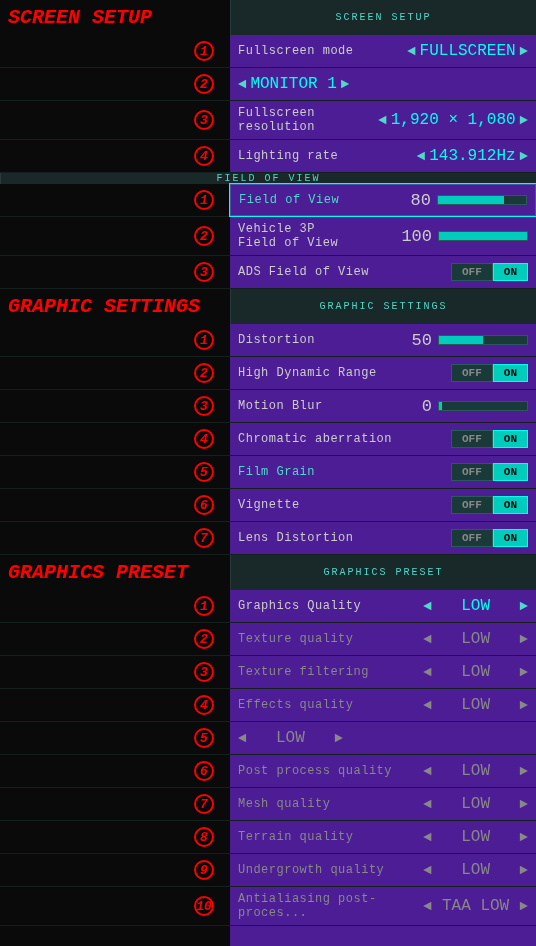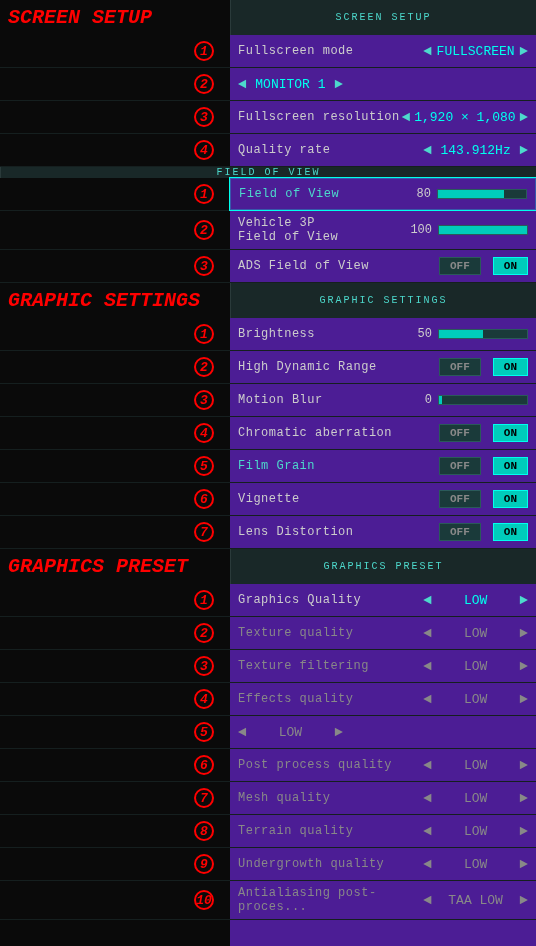--- a/index.html
+++ b/index.html
@@ -45,34 +45,34 @@
     }
 
     .arrow {
       color: #4dd9cc;
       font-size: 14px;
       cursor: pointer;
     }
 
     .ctrl-value {
       color: #cccccc;
-      font-size: 13px;
+      font-size: 16px;
       min-width: 80px;
       text-align: center;
     }
 
     .ctrl-value.cyan {
       color: #00ffee;
     }
 
     
     .toggle-control {
       display: flex;
       align-items: center;
-      gap: 12px;
+      gap: 0;
     }
 
     .toggle-btn {
       padding: 2px 10px;
       font-size: 11px;
       font-weight: bold;
       cursor: pointer;
     }
 
     .toggle-btn.off {
@@ -89,21 +89,21 @@
 
     
     .slider-control {
       display: flex;
       align-items: center;
       gap: 6px;
     }
 
     .slider-val {
       color: #cccccc;
-      font-size: 12px;
+      font-size: 17px;
       min-width: 25px;
       text-align: right;
     }
 
     .slider-bar {
       width: 90px;
       height: 10px;
       background: #1a3a3a;
       position: relative;
       border: 1px solid #2a5a5a;
@@ -226,21 +226,21 @@
         <span class="arrow">►</span>
       </div>
     </div>
   </div>
 
   <div class="full-row">
     <div class="left-label">
       <span class="row-num-circle">4</span>
     </div>
     <div class="right-content">
-      <span class="row-label">Quality rate</span>
+      <span class="row-label">Lighting rate</span>
       <div class="arrow-control">
         <span class="arrow">◄</span>
         <span class="ctrl-value cyan">143.912Hz</span>
         <span class="arrow">►</span>
       </div>
     </div>
   </div>
 </div>
 
 <div>
@@ -296,21 +296,21 @@
   <div class="full-section-header">
     <div class="left-section-label">GRAPHIC SETTINGS</div>
     <div class="right-sub-bar">GRAPHIC SETTINGS</div>
   </div>
 
   <div class="full-row">
     <div class="left-label">
       <span class="row-num-circle">1</span>
     </div>
     <div class="right-content">
-      <span class="row-label">Brightness</span>
+      <span class="row-label">Distortion</span>
       <div class="slider-control">
         <span class="slider-val">50</span>
         <div class="slider-bar">
           <div class="slider-fill" style="width:50%"></div>
         </div>
       </div>
     </div>
   </div>
 
   <div class="full-row">

